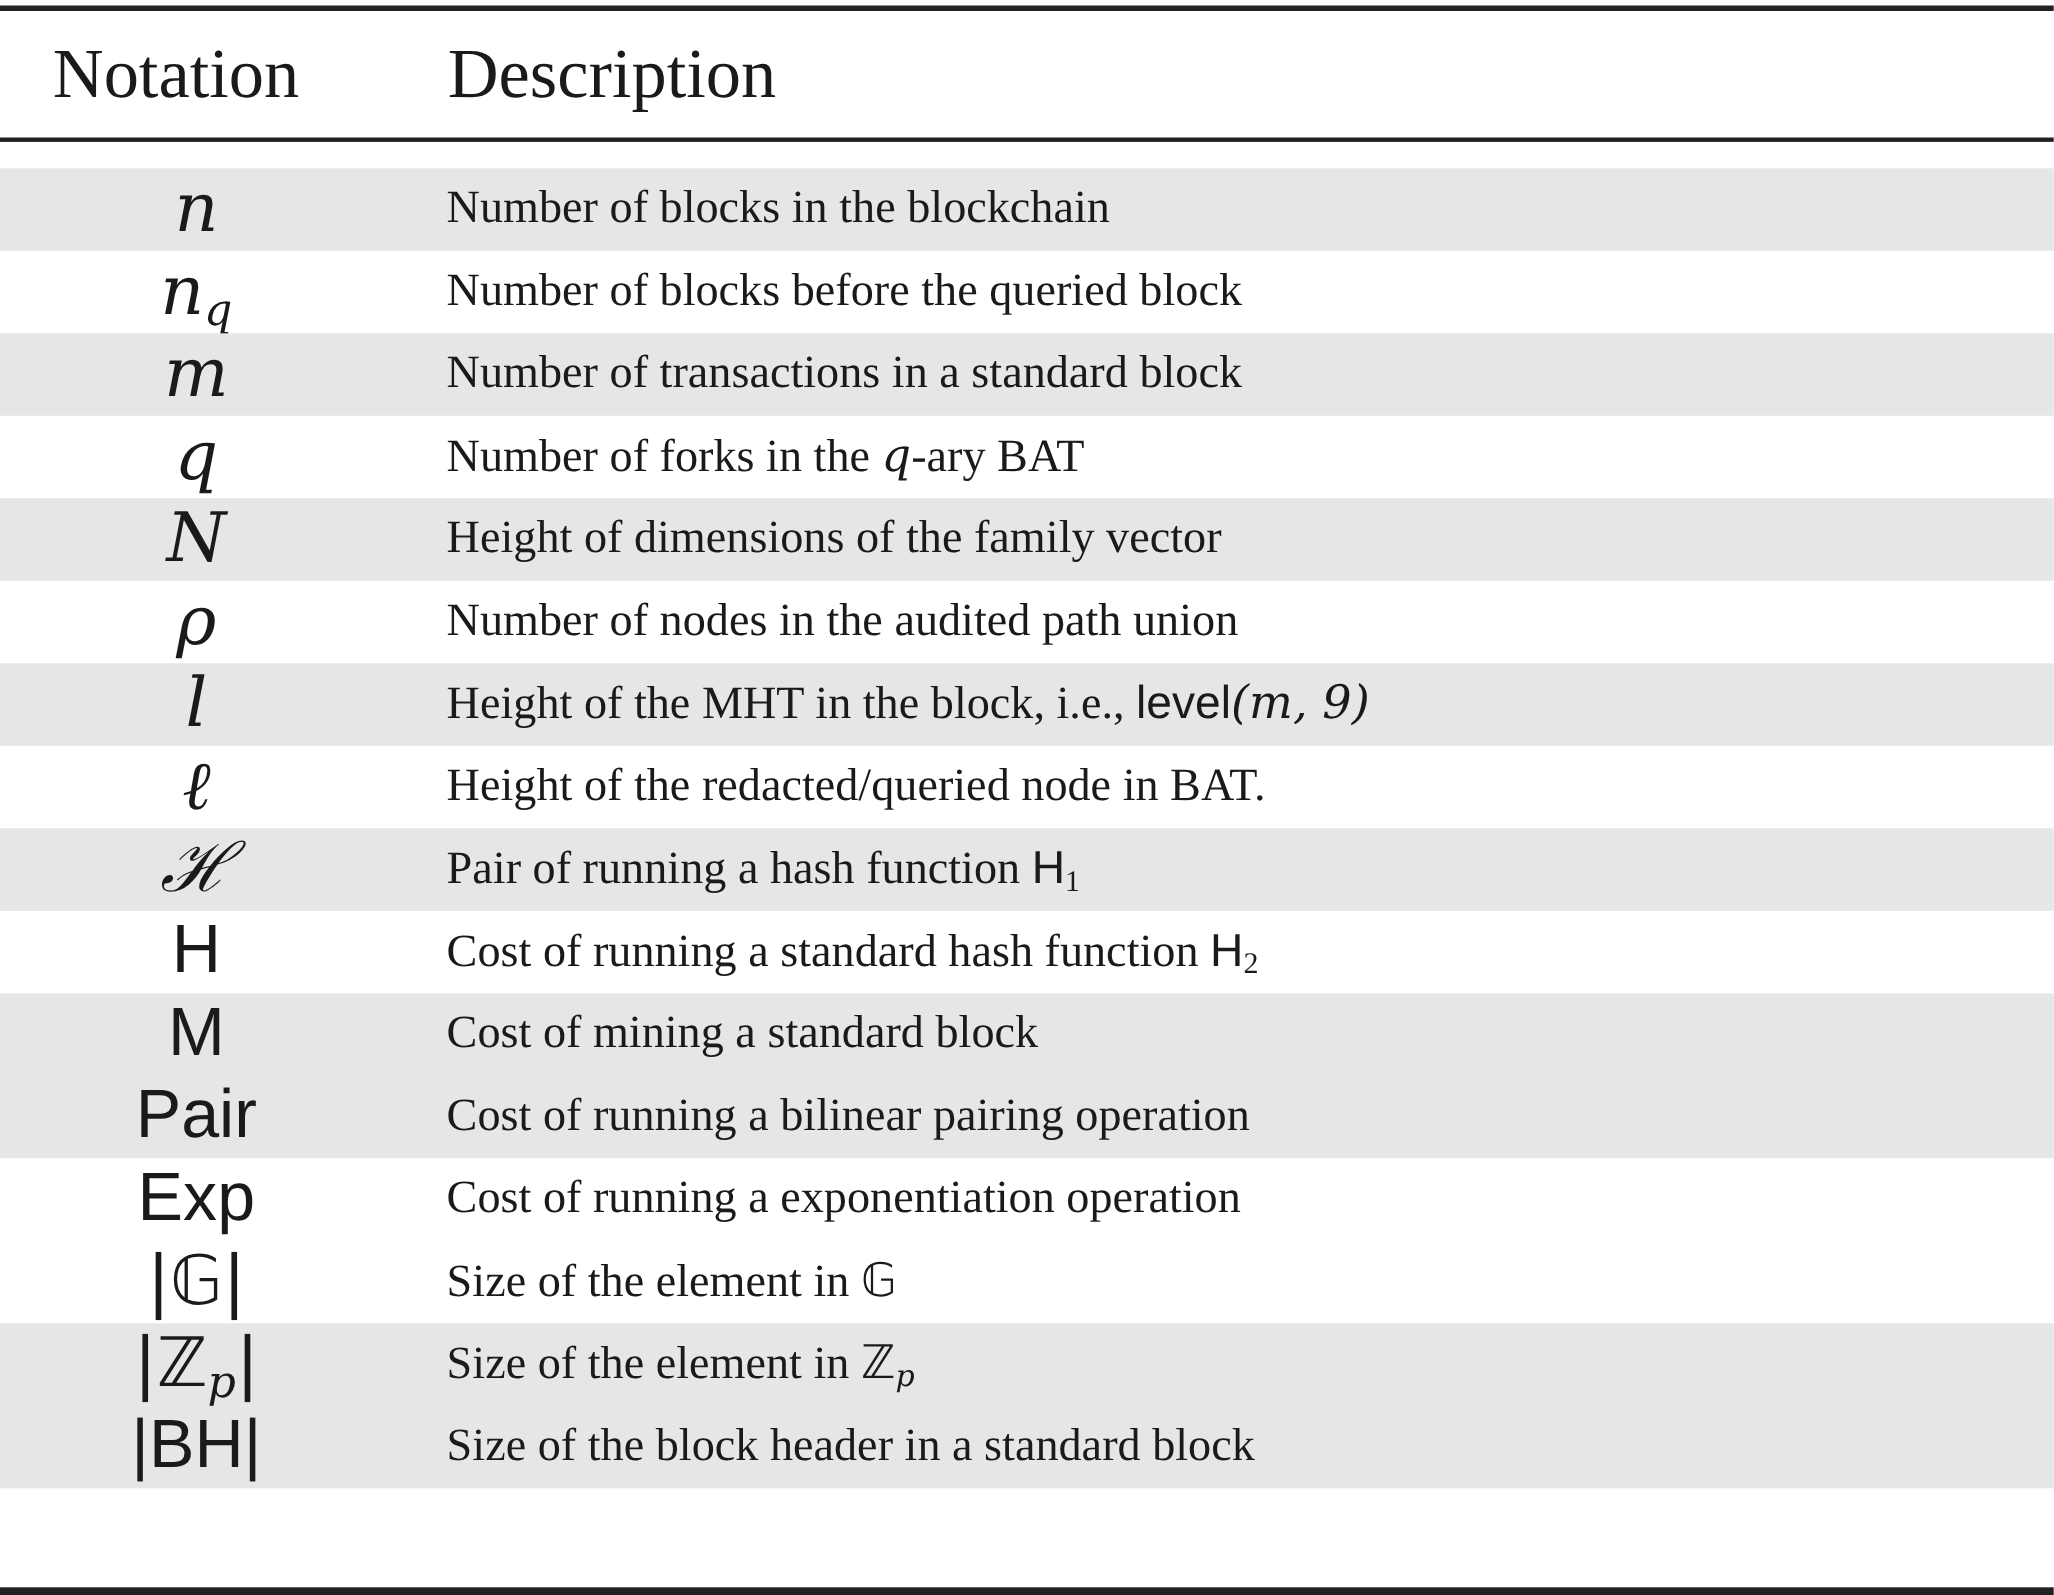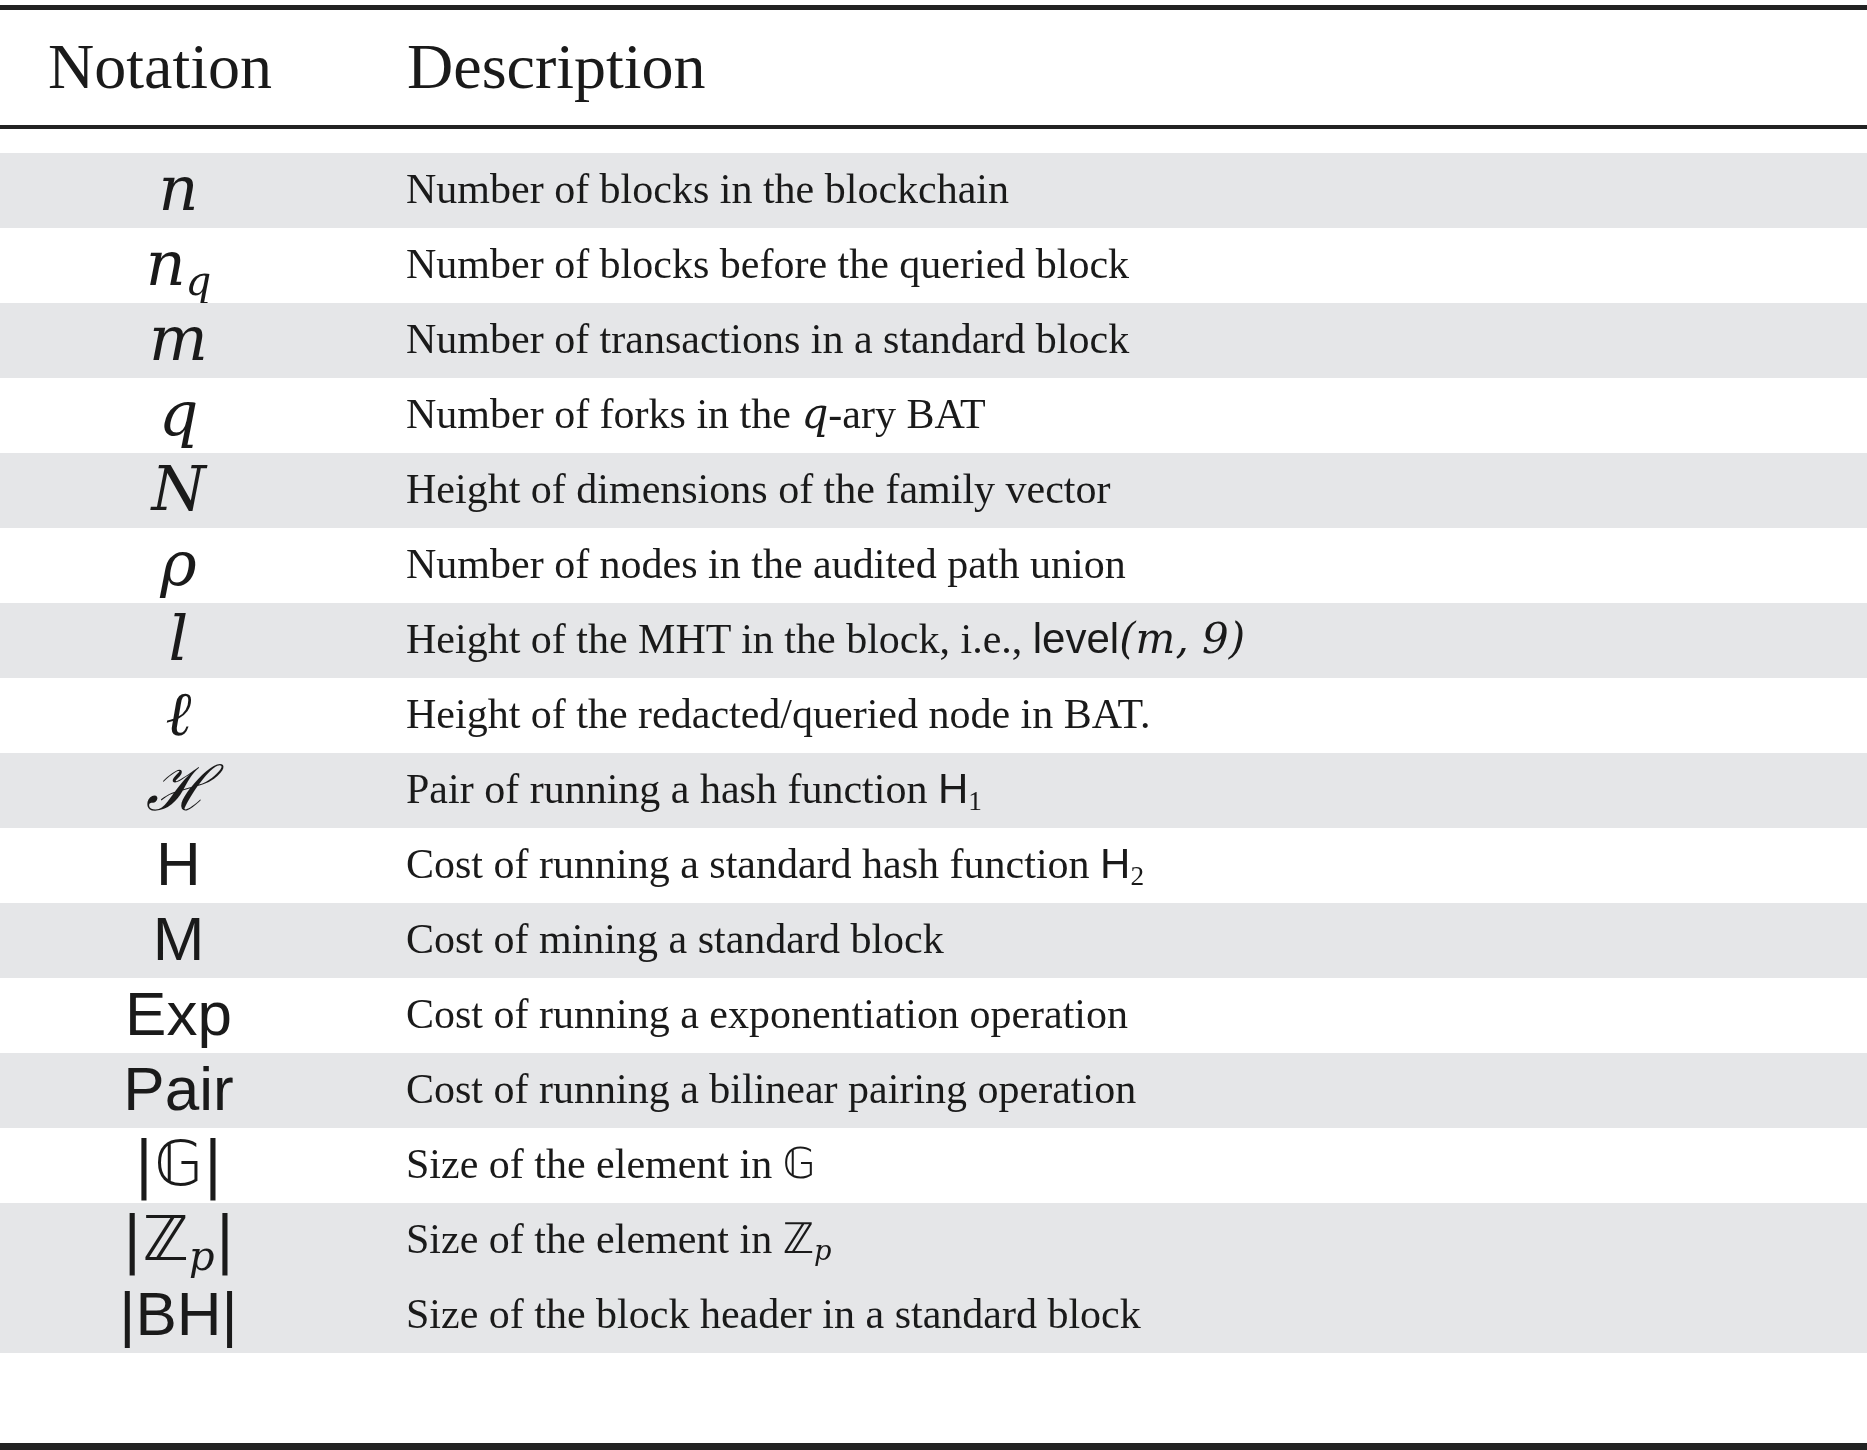--- a/index.html
+++ b/index.html
@@ -73,27 +73,27 @@
     <span class="desc"><span>Pair of running a hash function </span><span class="sans">H</span><sub>1</sub></span>
   </div>
   <div class="row">
     <span class="nota sans">H</span>
     <span class="desc"><span>Cost of running a standard hash function </span><span class="sans">H</span><sub>2</sub></span>
   </div>
   <div class="row shade">
     <span class="nota sans">M</span>
     <span class="desc">Cost of mining a standard block</span>
   </div>
+  <div class="row shade">
+    <span class="nota sans">Pair</span>
+    <span class="desc">Cost of running a bilinear pairing operation</span>
+  </div>
   <div class="row">
     <span class="nota sans">Exp</span>
     <span class="desc">Cost of running a exponentiation operation</span>
-  </div>
-  <div class="row shade">
-    <span class="nota sans">Pair</span>
-    <span class="desc">Cost of running a bilinear pairing operation</span>
   </div>
   <div class="row">
     <span class="nota dbl">|𝔾|</span>
     <span class="desc"><span>Size of the element in </span><span class="dbl">𝔾</span></span>
   </div>
   <div class="row shade">
     <span class="nota dbl"><span>|ℤ</span><sub class="math">p</sub><span>|</span></span>
     <span class="desc"><span>Size of the element in </span><span class="dbl">ℤ</span><sub class="math">p</sub></span>
   </div>
   <div class="row shade">

